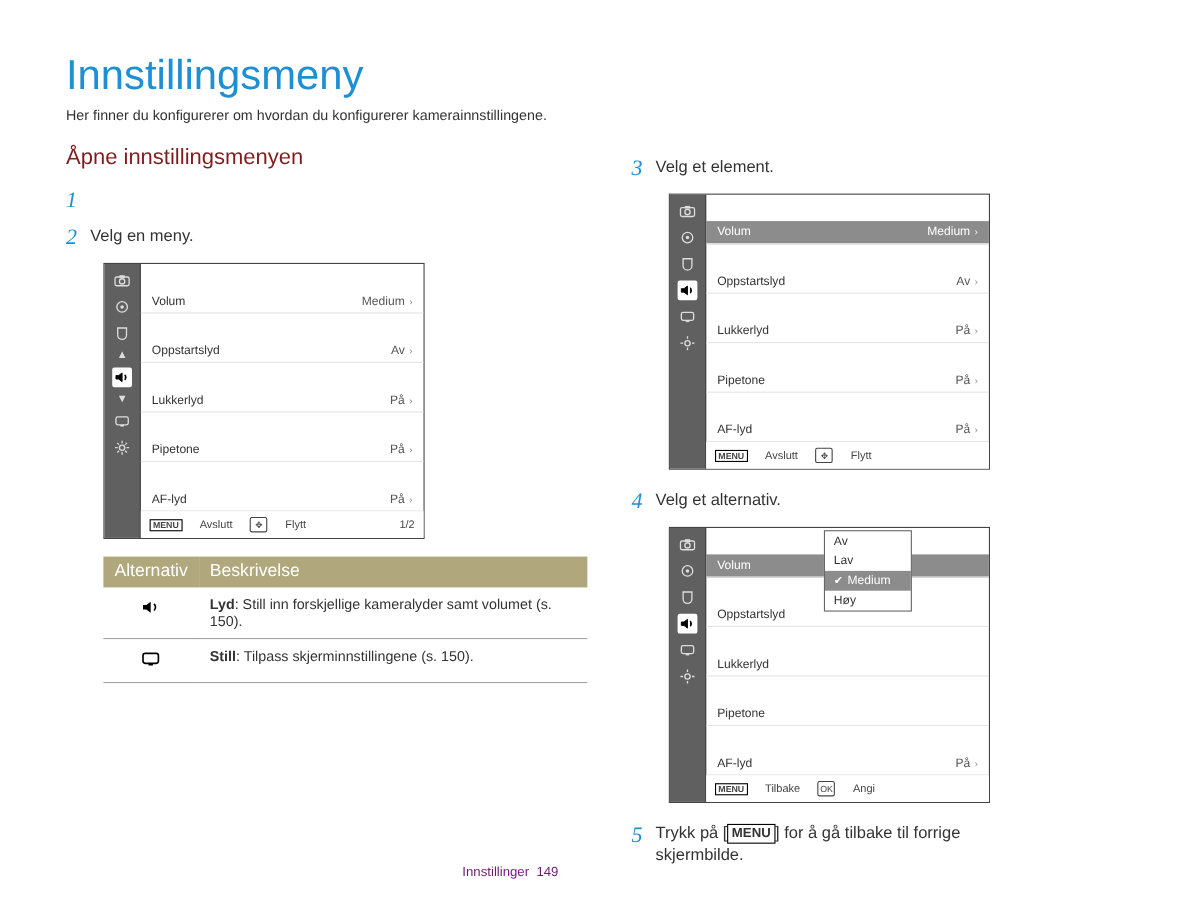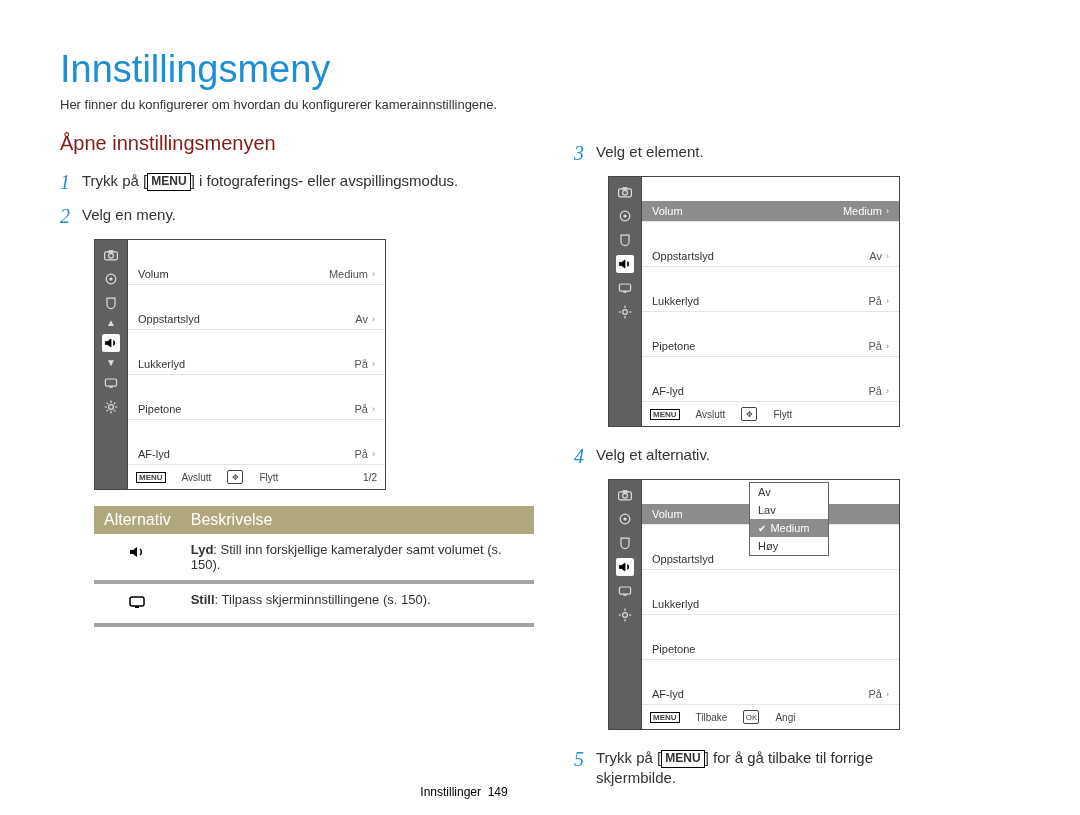--- a/index.html
+++ b/index.html
@@ -35,43 +35,40 @@
   .foot-ic{display:inline-flex;align-items:center;justify-content:center;width:14px;height:12px;border:1px solid #444;border-radius:2px;font-size:8px;}
   .shot-foot .right{margin-left:auto;}
   .popup{position:absolute;background:#fff;border:1px solid #666;font-size:11px;width:78px;}
   .popup .opt{padding:3px 8px;}
   .popup .opt.hl{background:#8c8c8c;color:#fff;}
   .popup .chk::before{content:"✔";margin-right:4px;font-size:10px;}
 
   
   table.opt-table{border-collapse:collapse;width:440px;margin:10px 0 0 34px;font-size:13px;}
   table.opt-table th{background:#b0a77d;color:#fff;text-align:left;font-weight:400;padding:5px 10px;font-size:16px;}
-  table.opt-table td{border-bottom:4px solid #a3a3a3;padding:8px 10px;vertical-align:top;}
+  table.opt-table td{border-bottom:1px solid #a3a3a3;padding:8px 10px;vertical-align:top;}
   table.opt-table td.icon-cell{width:34px;text-align:center;}
   table.opt-table td.icon-cell svg{width:20px;height:20px;}
 
-  .footer{position:absolute;bottom:16px;left:0;right:0;text-align:center;font-size:12px;color:#000000;}
+  .footer{position:absolute;bottom:16px;left:0;right:0;text-align:center;font-size:12px;color:#701a75;}
 </style>
 </head>
 <body>
 
 <div class="page">
   <h1>Innstillingsmeny</h1>
   <div class="intro">Her finner du konfigurerer om hvordan du konfigurerer kamerainnstillingene.</div>
 
   <div class="cols">
 
     <div class="col">
       <h2>Åpne innstillingsmenyen</h2>
 
       <div class="step">
         <span class="num">1</span>
-        <span class="step-body">
-          <span>Trykk på [</span><span class="menu-btn">MENU</span><span>] i fotograferings- eller avspillingsmodus.</span>
-        </span>
       </div>
 
       <div class="step">
         <span class="num">2</span>
         <span class="step-body">Velg en meny.</span>
       </div>
 
       <div class="shot">
         <div class="shot-inner">
           <div class="shot-side">

